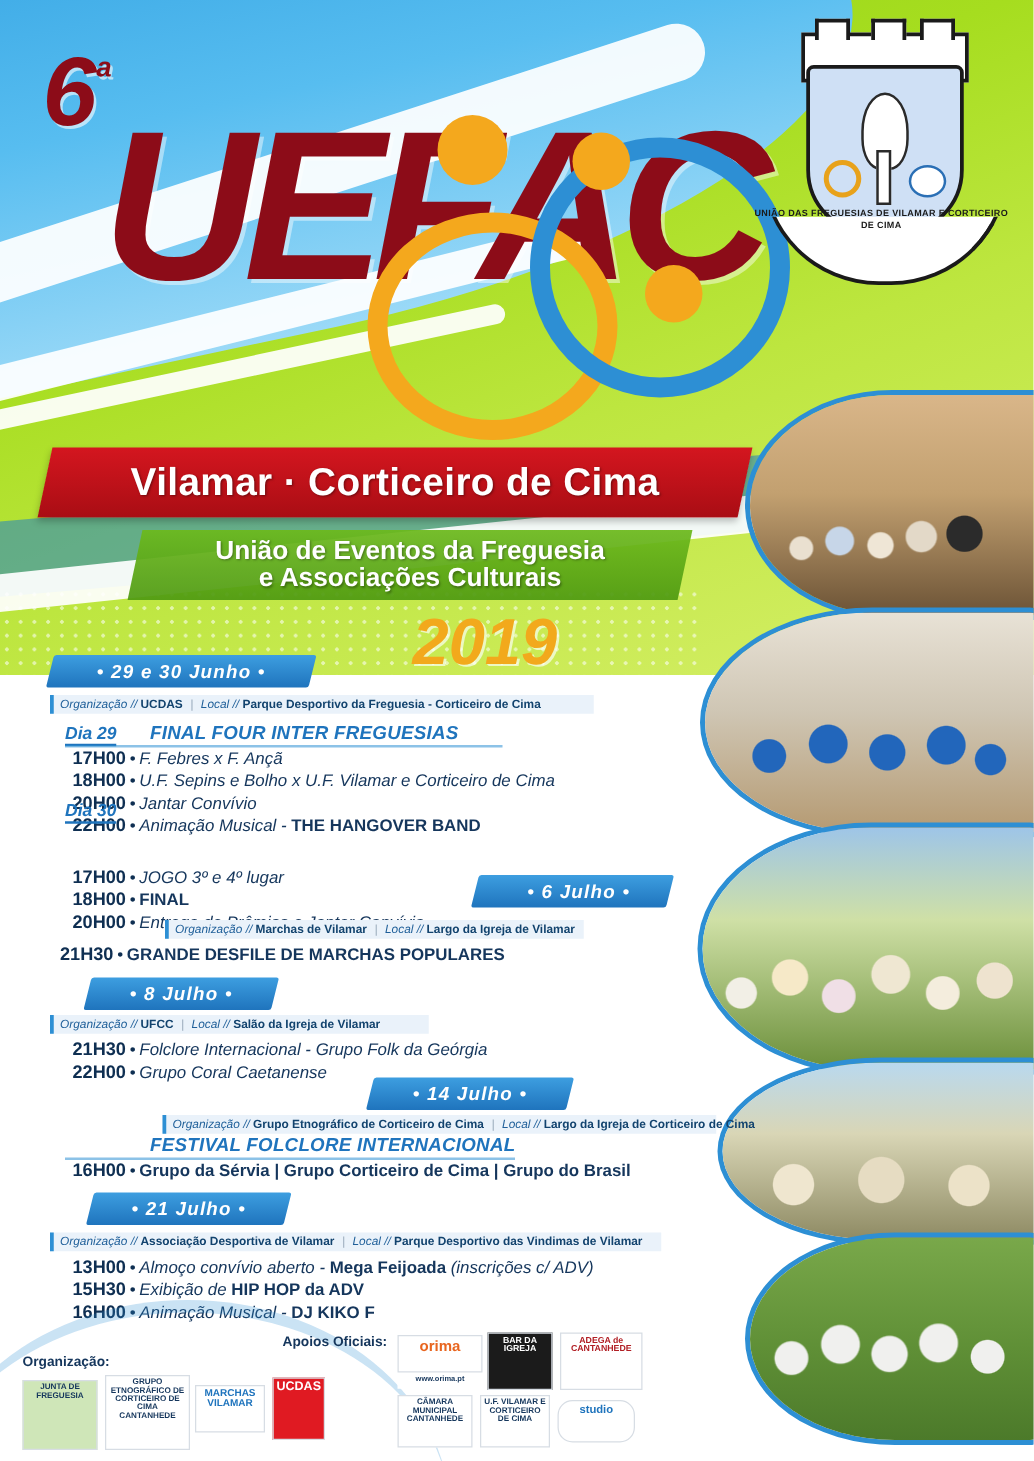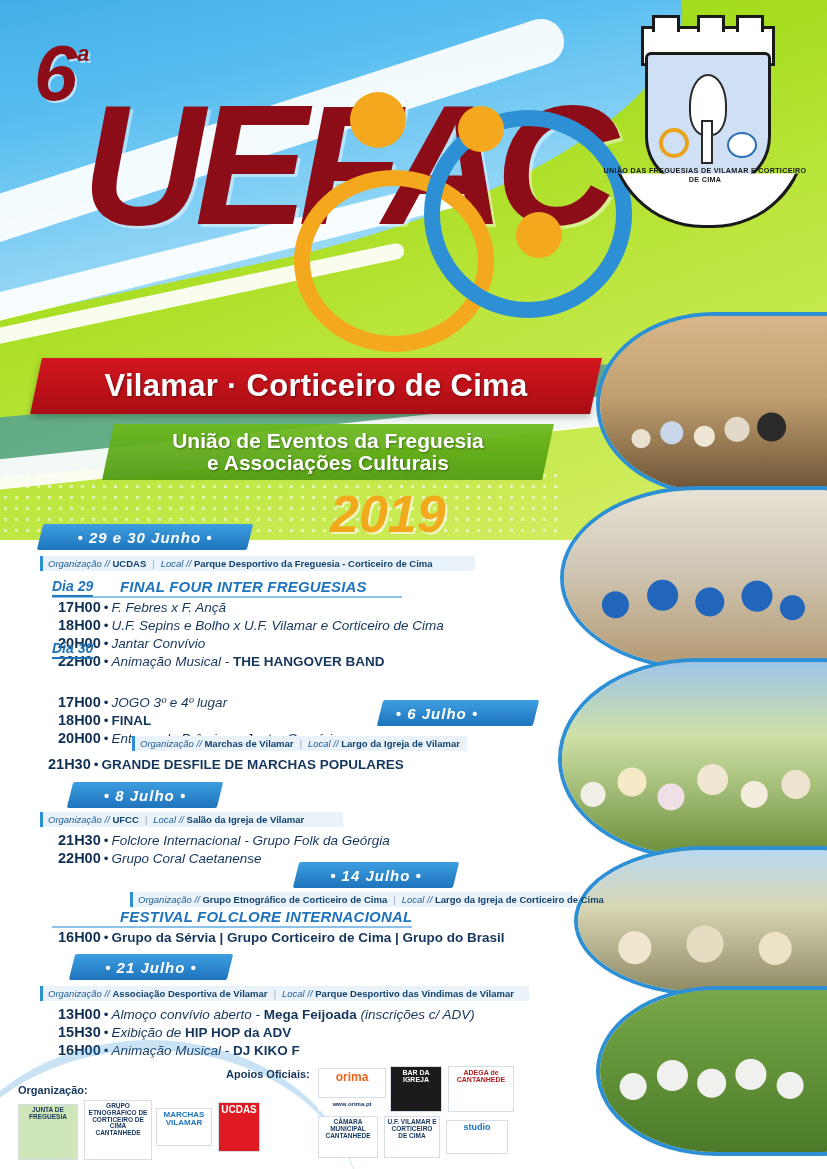--- a/index.html
+++ b/index.html
@@ -503,21 +503,21 @@
     <span class="hr-time">17H00</span><span class="bullet">•</span><span class="li-txt">JOGO 3º e 4º lugar</span>
   </div>
   <div class="line-item" style="left:58px; top:712px;">
     <span class="hr-time">18H00</span><span class="bullet">•</span><span class="li-strong">FINAL</span>
   </div>
   <div class="line-item" style="left:58px; top:730px;">
     <span class="hr-time">20H00</span><span class="bullet">•</span><span class="li-txt">Entrega de Prêmios e Jantar Convívio</span>
   </div>
 
   <div class="date-pill" style="left:380px; top:700px; width:156px;"></div>
-  <div class="date-pill-text" style="left:359px; top:700px; width:156px;">• 6 Julho •</div>
+  <div class="date-pill-text" style="left:385px; top:700px; width:156px;">• 6 Julho •</div>
 
   <div class="org-strip" style="left:132px; top:736px; width:332px;"></div>
   <div class="org-text" style="left:140px; top:736px;">
     <span>Organização //</span>&nbsp;<b>Marchas de Vilamar</b><span class="org-sep">|</span><span>Local //</span>&nbsp;<b>Largo da Igreja de Vilamar</b>
   </div>
 
   <div class="line-item" style="left:48px; top:756px;">
     <span class="hr-time">21H30</span><span class="bullet">•</span><span class="li-strong">GRANDE DESFILE DE MARCHAS POPULARES</span>
   </div>
 
@@ -597,17 +597,17 @@
   </div>
   <div class="logo-box lb-adega" style="left:448px; top:1066px; width:66px; height:46px;">
     <span>ADEGA de CANTANHEDE</span>
   </div>
   <div class="logo-box" style="left:318px; top:1116px; width:60px; height:42px;">
     <span>CÂMARA MUNICIPAL CANTANHEDE</span>
   </div>
   <div class="logo-box" style="left:384px; top:1116px; width:56px; height:42px;">
     <span>U.F. VILAMAR E CORTICEIRO DE CIMA</span>
   </div>
-  <div class="logo-box lb-studio" style="left:446px; top:1120px; width:62px; height:34px;">
+  <div class="logo-box lb-studio" style="left:446px; top:1120px; width:62px; height:34px;border-radius:12px;">
     <span>studio</span>
   </div>
 
 </div>
 
 </body></html>

